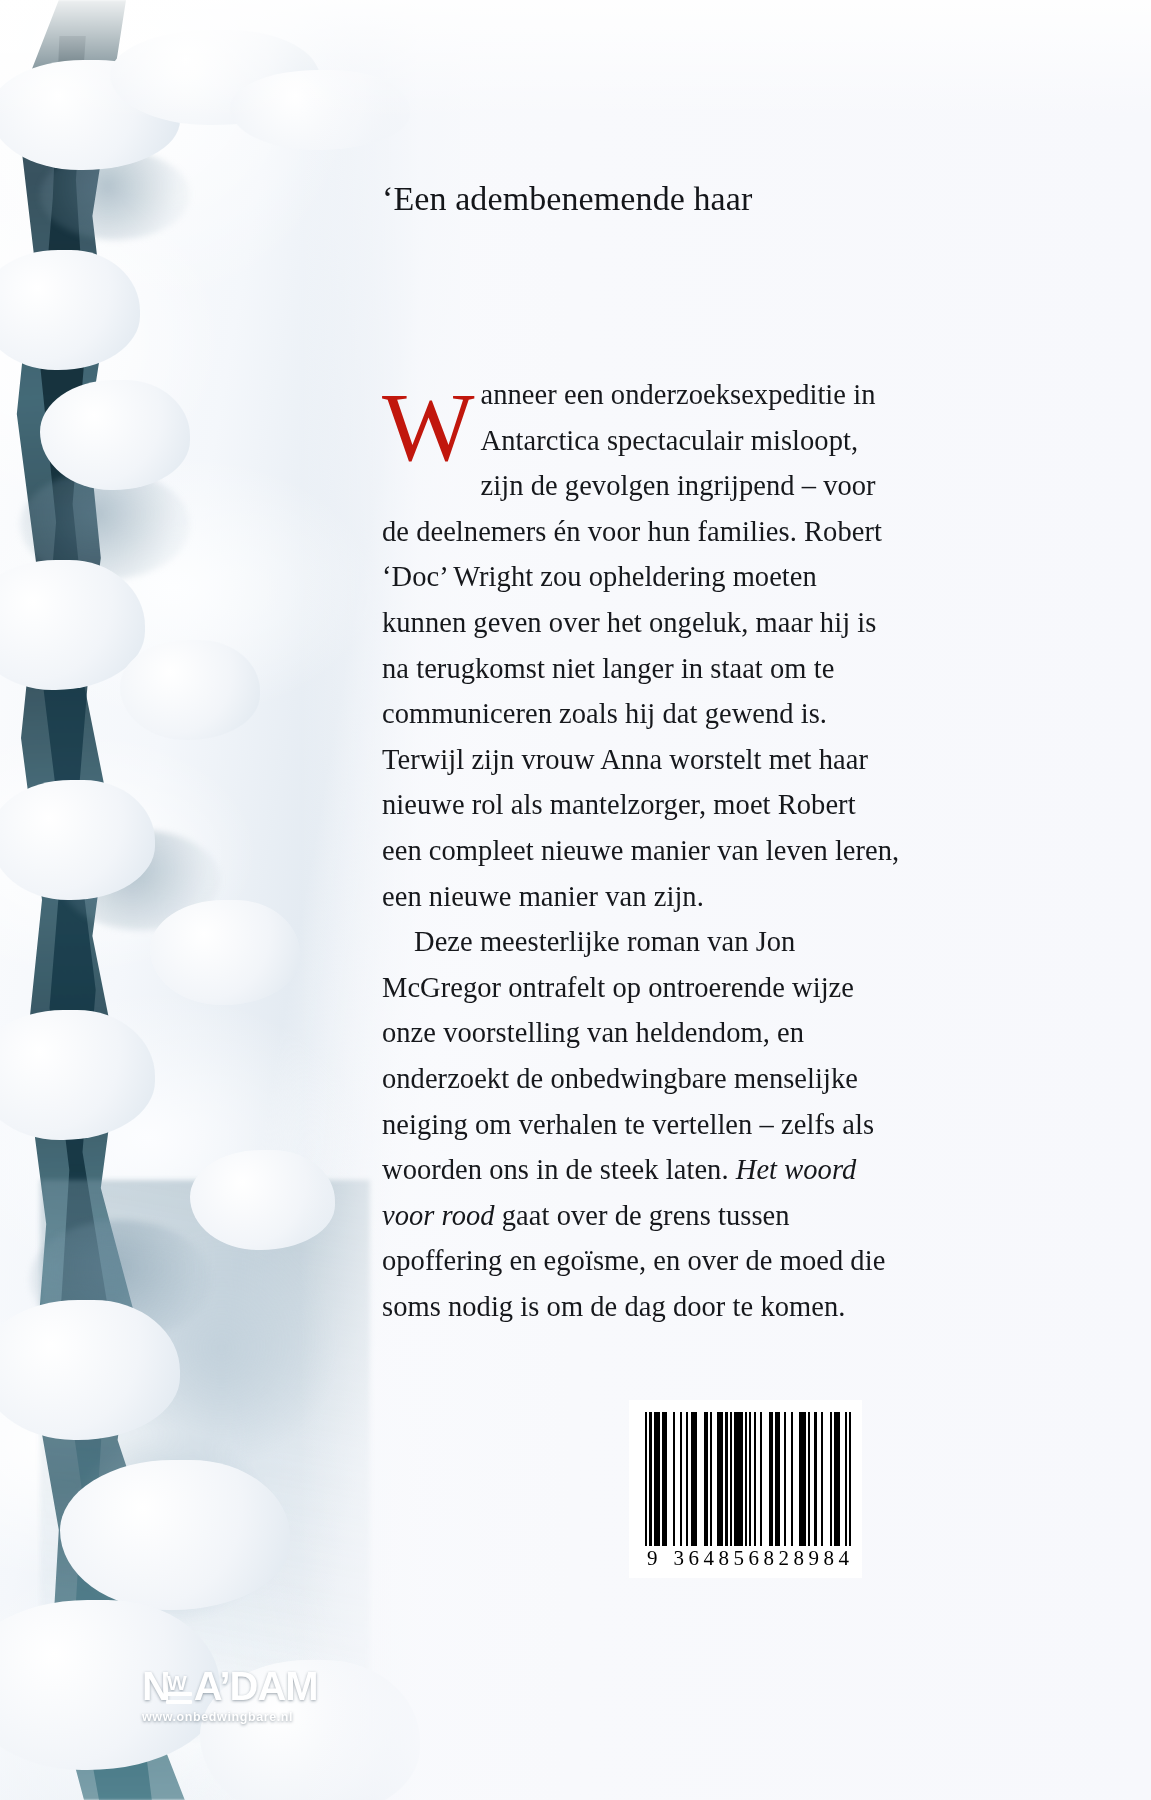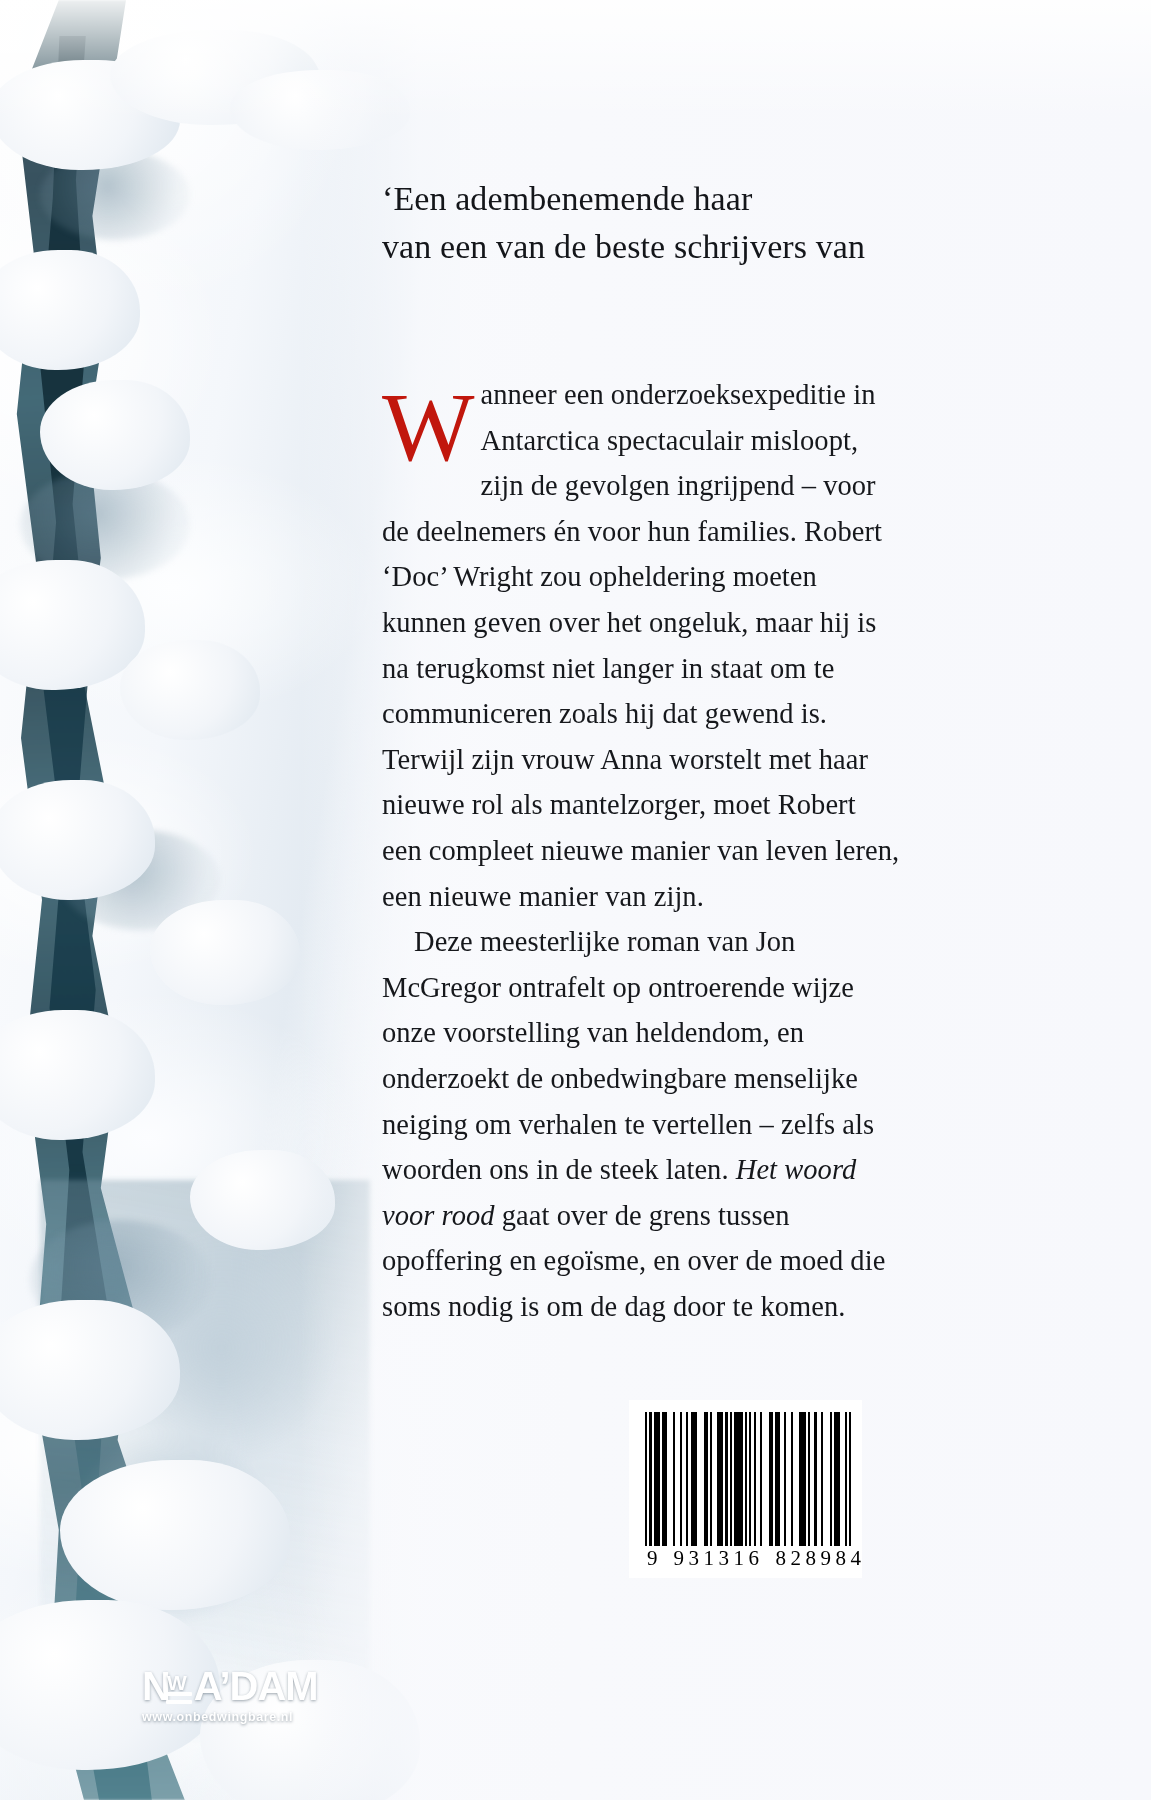--- a/index.html
+++ b/index.html
@@ -270,21 +270,21 @@
     font-family: "Liberation Serif", "DejaVu Serif", serif;
     font-size: 21px;
     color: #000;
     height: 26px;
     align-items: flex-start;
     letter-spacing: 2px;
     padding-left: 2px;
   }
   .bc-digits .lead { margin-right: 14px; }
   .bc-digits .grp { letter-spacing: 4.5px; }
-  .bc-digits .grp2 { letter-spacing: 4.5px; margin-left: 12px; }
+  .bc-digits .grp2 { letter-spacing: 4.5px; }
 </style>
 </head>
 <body>
 
 <div id="cover">
 
   <div class="snow-base"></div>
   <div class="snow-bank"></div>
   <div class="crevasse"></div>
   <div class="crevasse-core"></div>
@@ -311,21 +311,20 @@
   <div class="clump" style="left:-40px; top:1600px; width:260px; height:170px;"></div>
   <div class="clump" style="left:200px; top:1660px; width:220px; height:160px;"></div>
 
   <div class="text-veil"></div>
   <div class="top-veil"></div>
 
   <div class="content">
 
     <div class="pullquote">
       <div>‘Een adembenemende haar</div>
-      <div>van een van de beste schrijvers van</div>
     </div>
 
     <div class="blurb">
       <p><span class="dropcap">W</span><span>anneer een onderzoeksexpeditie in Antarctica spectaculair misloopt, zijn de gevolgen ingrijpend – voor de deelnemers én voor hun families. Robert ‘Doc’ Wright zou opheldering moeten kunnen geven over het ongeluk, maar hij is na terugkomst niet langer in staat om te communiceren zoals hij dat gewend is. Terwijl zijn vrouw Anna worstelt met haar nieuwe rol als mantelzorger, moet Robert een compleet nieuwe manier van leven leren, een nieuwe manier van zijn.</span></p>
       <p class="indented"><span>Deze meesterlijke roman van Jon McGregor ontrafelt op ontroerende wijze onze voorstelling van heldendom, en onderzoekt de onbedwingbare menselijke neiging om verhalen te vertellen – zelfs als woorden ons in de steek laten. </span><em>Het woord voor rood</em><span> gaat over de grens tussen opoffering en egoïsme, en over de moed die soms nodig is om de dag door te komen.</span></p>
     </div>
 
   </div>
 
   <div class="publisher">
@@ -435,19 +434,19 @@
           <span style="width: 2.17895px;"></span>
           <span style="width: 2.17895px;"></span>
           <span class="w" style="width: 2.17895px;"></span>
           <span class="w" style="width: 2.17895px;"></span>
           <span style="width: 2.17895px;"></span>
           <span class="w" style="width: 2.17895px;"></span>
           <span style="width: 2.17895px;"></span>
         </div>
       <div class="bc-digits">
         <span class="lead">9</span>
-        <span class="grp">931316</span>
+        <span class="grp">364856</span>
         <span class="grp2">828984</span>
       </div>
     </div>
   </div>
 
 </div>
 
 </body></html>

